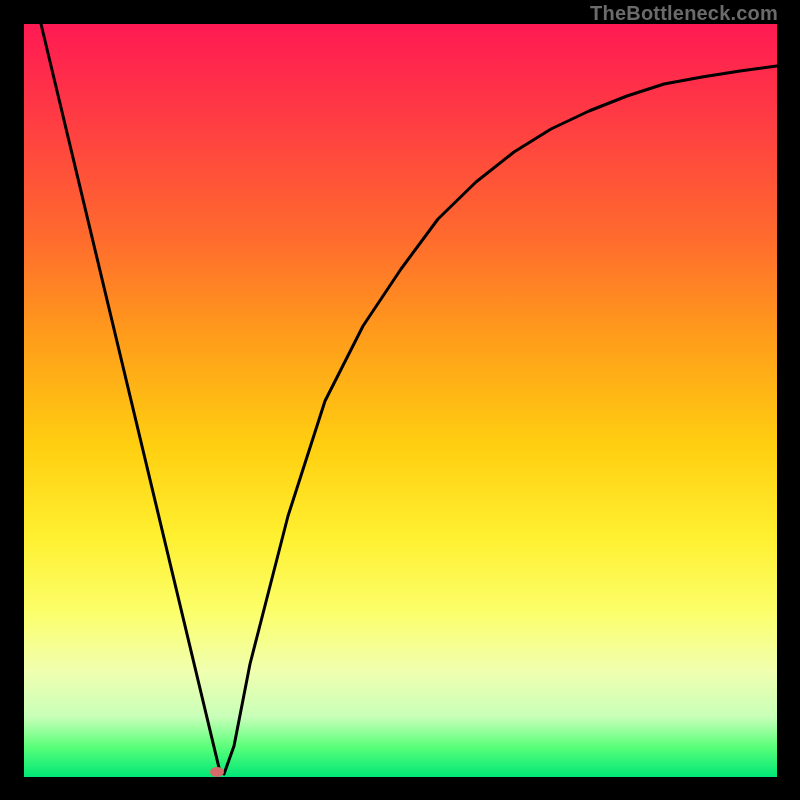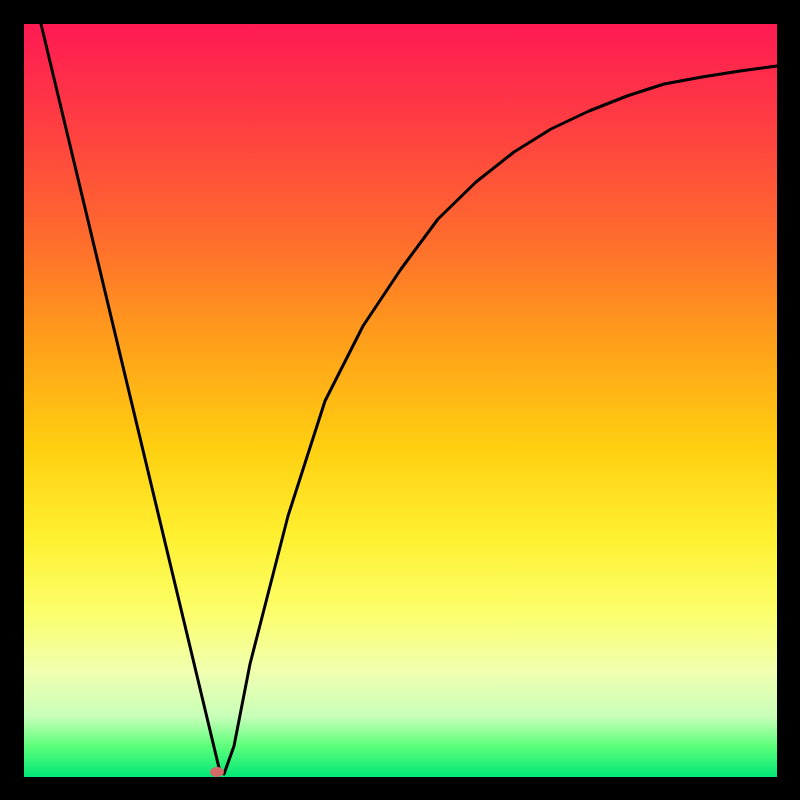--- a/index.html
+++ b/index.html
@@ -63,13 +63,14 @@
          L 565 87
          L 603 72
          L 640 60
          L 678 53
          L 716 47
          L 753 42" fill="none" stroke="#000" stroke-width="3" stroke-linejoin="round" stroke-linecap="round"></path>
   </svg>
 
   <div class="marker-dot"></div>
 
+  <div class="watermark">TheBottleneck.com</div>
 </div>
 
 </body></html>

